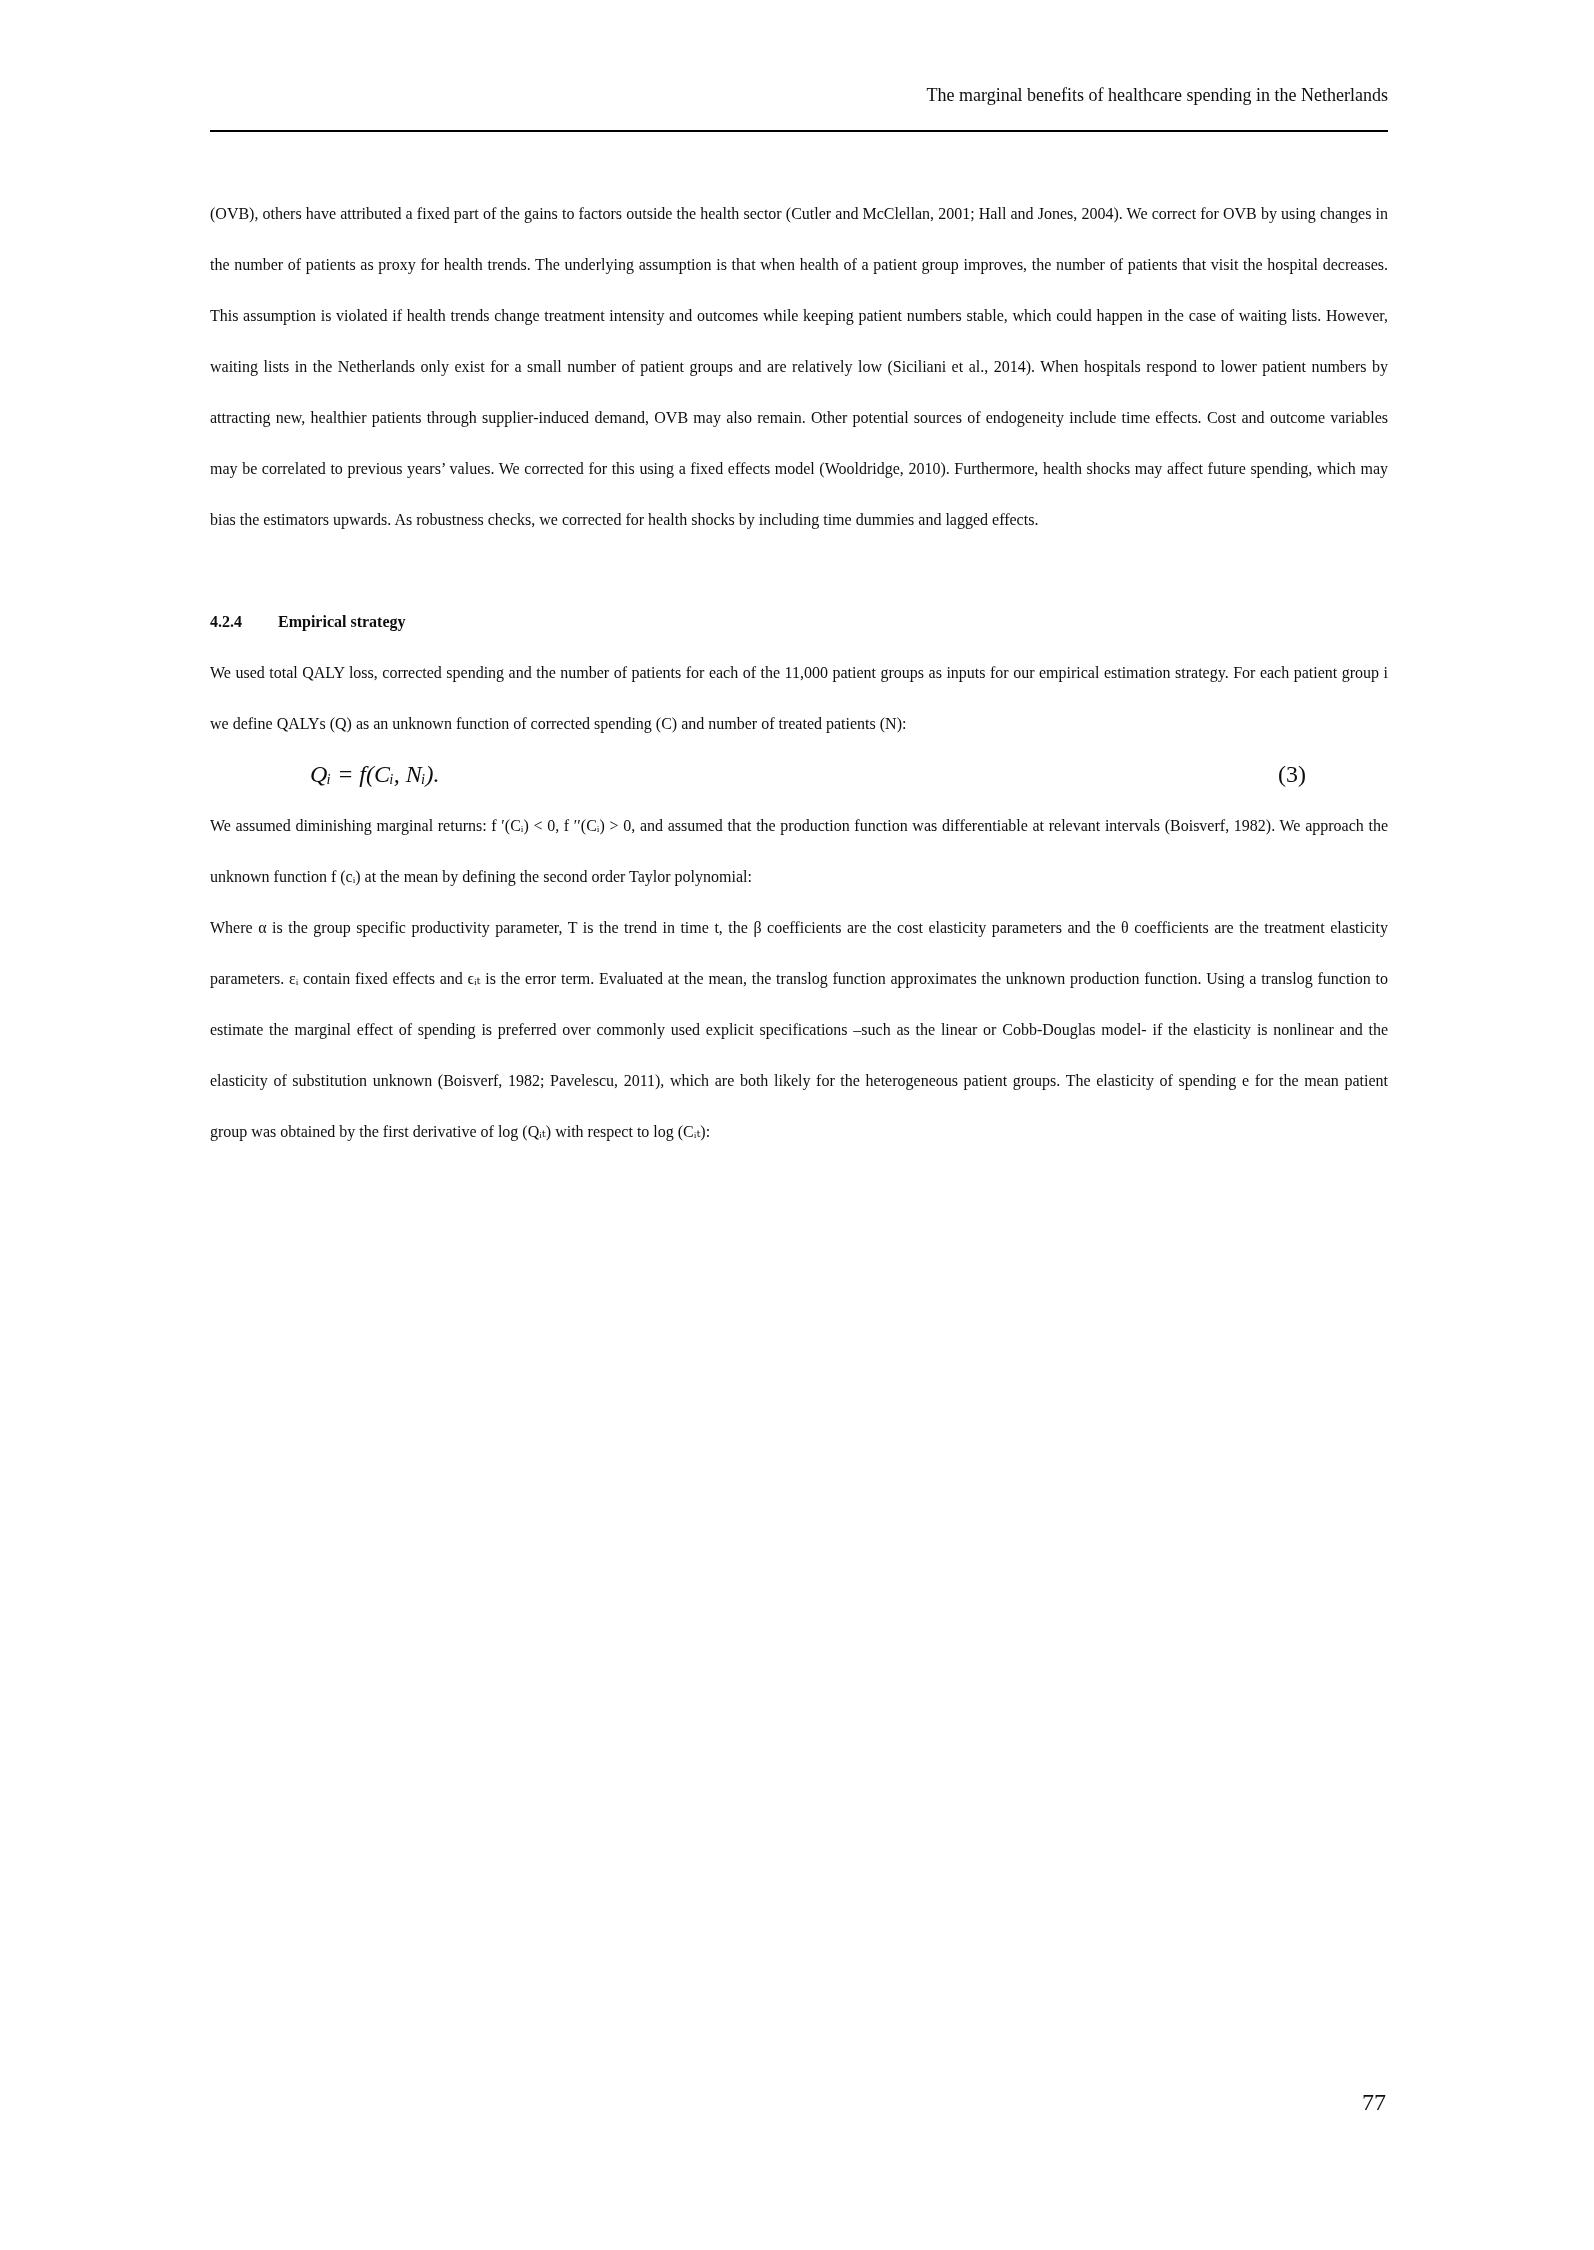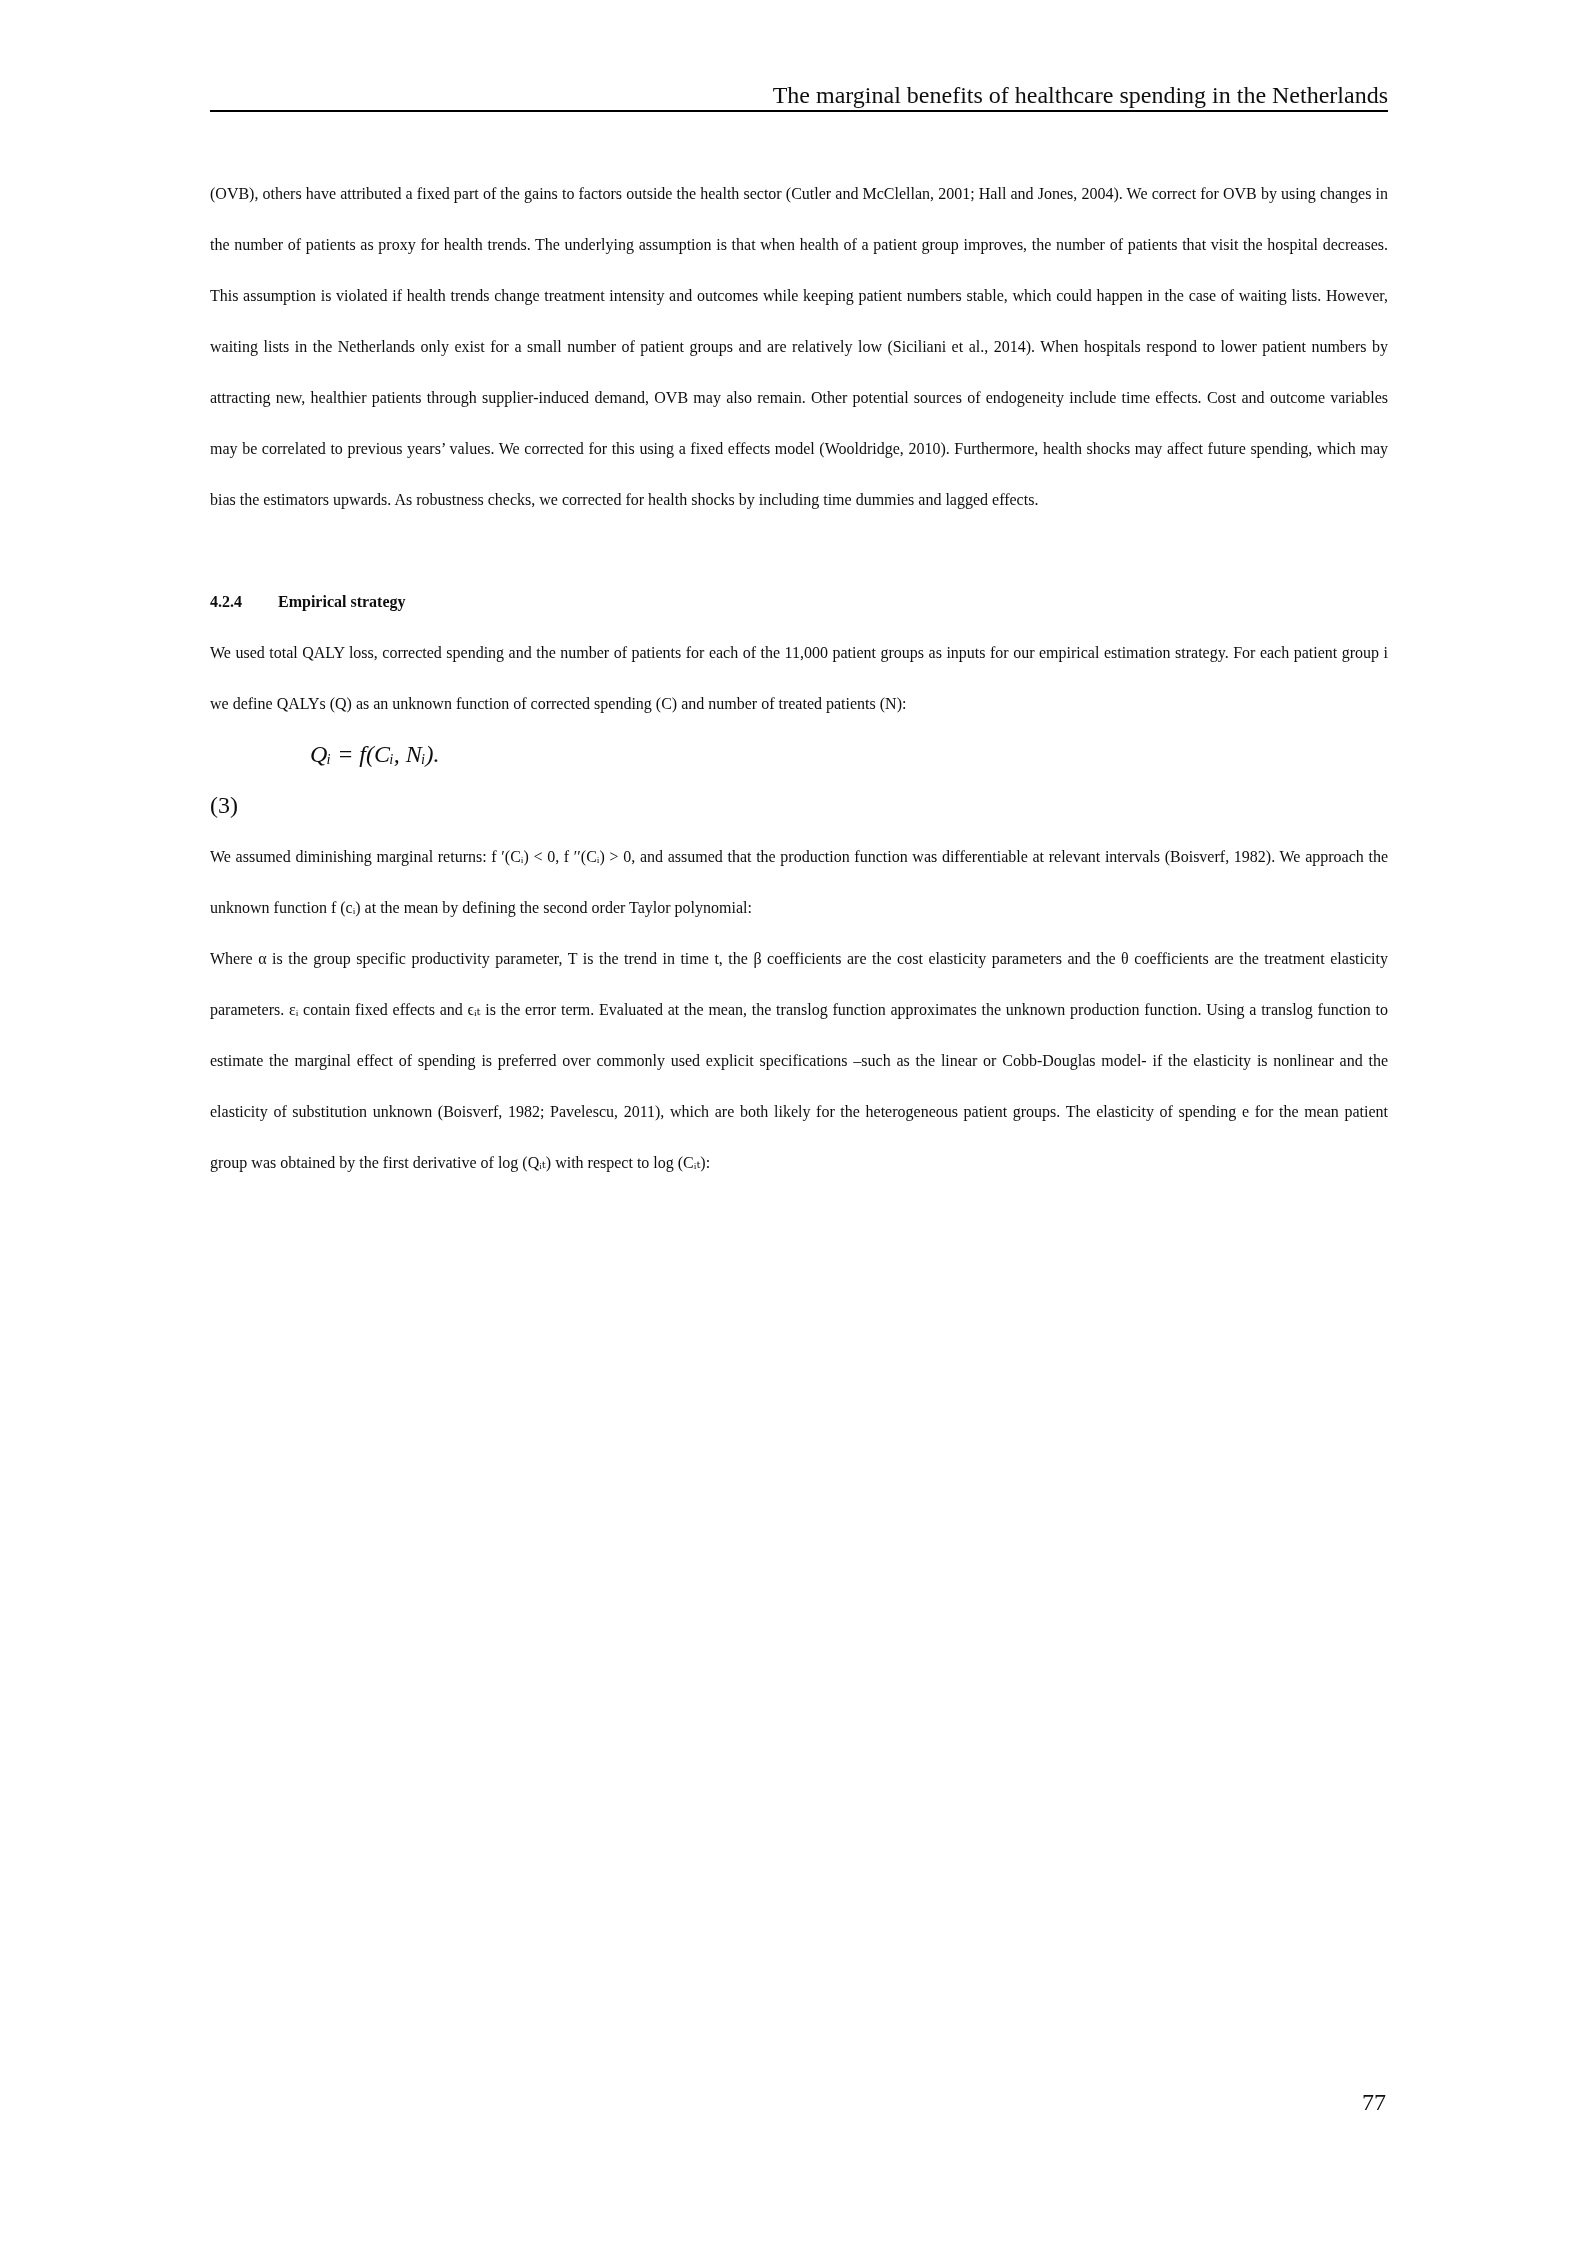--- a/index.html
+++ b/index.html
@@ -13,23 +13,23 @@
     width: 1594px;
     height: 2250px;
     background: #ffffff;
     font-family: "Liberation Serif", "DejaVu Serif", serif;
     color: #0e0e0e;
     padding: 80px 206px 0 210px;
     overflow: hidden;
   }
   .header-title {
     text-align: right;
-    font-size: 24px;
+    font-size: 18px;
     line-height: 30px;
-    padding-bottom: 0;
+    padding-bottom: 20px;
   }
   .header-rule {
     border-top: 2px solid #000000;
     height: 0;
   }
   .content { margin-top: 56px; }
   .para {
     font-size: 16px;
     line-height: 51px;
     text-align: justify;
@@ -40,21 +40,21 @@
     line-height: 51px;
     font-weight: bold;
     margin: 51px 0 0 0;
   }
   .sec-num { margin-right: 36px; }
   .equation {
     font-size: 24px;
     line-height: 51px;
     font-style: italic;
   }
-  .eq-row { display: flex; flex-direction: column; }
+  .eq-row { display: flex; }
   .eq-spacer { flex: 1 1 auto; }
   .eq-label { font-style: normal; }
   .eq3-body { margin-left: 100px; }
   .eq3-label { margin-right: 82px; }
   .eq4-line1 { margin-left: 100px; }
   .eq4-line2 { margin-left: 40px; }
   .eq4-label { margin-right: 175px; }
   .page-number {
     position: absolute;
     top: 2088px;

